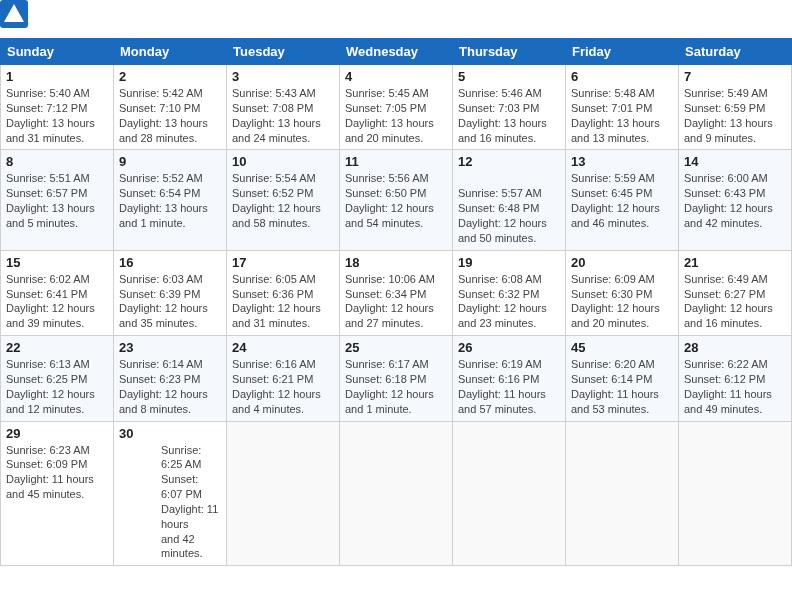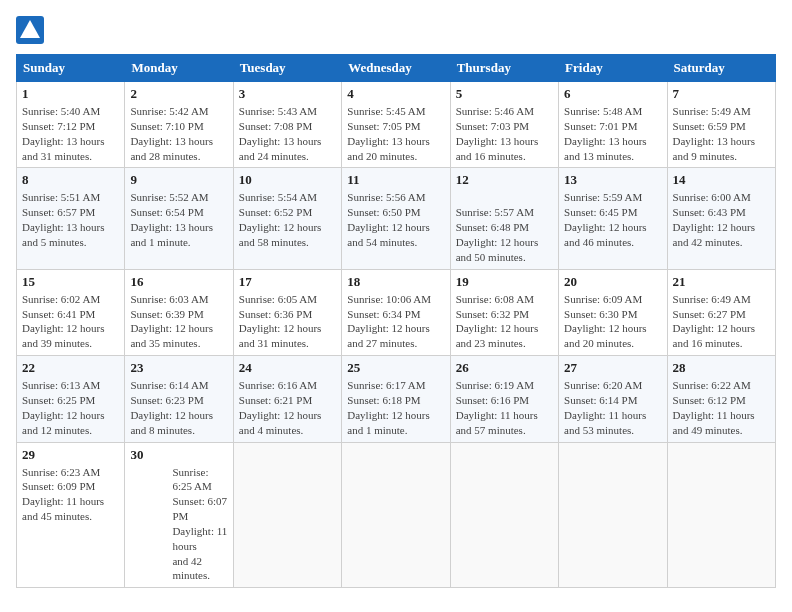--- a/index.html
+++ b/index.html
@@ -6,23 +6,21 @@
     body {
       font-family: Arial, sans-serif;
       background: #fff;
       width: 792px;
       height: 612px;
       overflow: hidden;
     }
     .page {
       width: 792px;
       height: 512px;
-      padding: 16px;
       background: #fff;
-      font-family: Liberation Serif, serif;
     }
     .header {
       display: flex;
       justify-content: space-between;
       align-items: flex-start;
       margin-bottom: 10px;
     }
     .logo {
       display: flex;
       align-items: center;
@@ -318,21 +316,21 @@
 and 1 minute.</div>
           </td>
           <td>
             <span class="day-num">26</span>
             <div class="day-info" style="white-space: pre-line;">Sunrise: 6:19 AM
 Sunset: 6:16 PM
 Daylight: 11 hours
 and 57 minutes.</div>
           </td>
           <td>
-            <span class="day-num">27</span>
+            <span class="day-num">45</span>
             <div class="day-info" style="white-space: pre-line;">Sunrise: 6:20 AM
 Sunset: 6:14 PM
 Daylight: 11 hours
 and 53 minutes.</div>
           </td>
           <td>
             <span class="day-num">28</span>
             <div class="day-info" style="white-space: pre-line;">Sunrise: 6:22 AM
 Sunset: 6:12 PM
 Daylight: 11 hours

